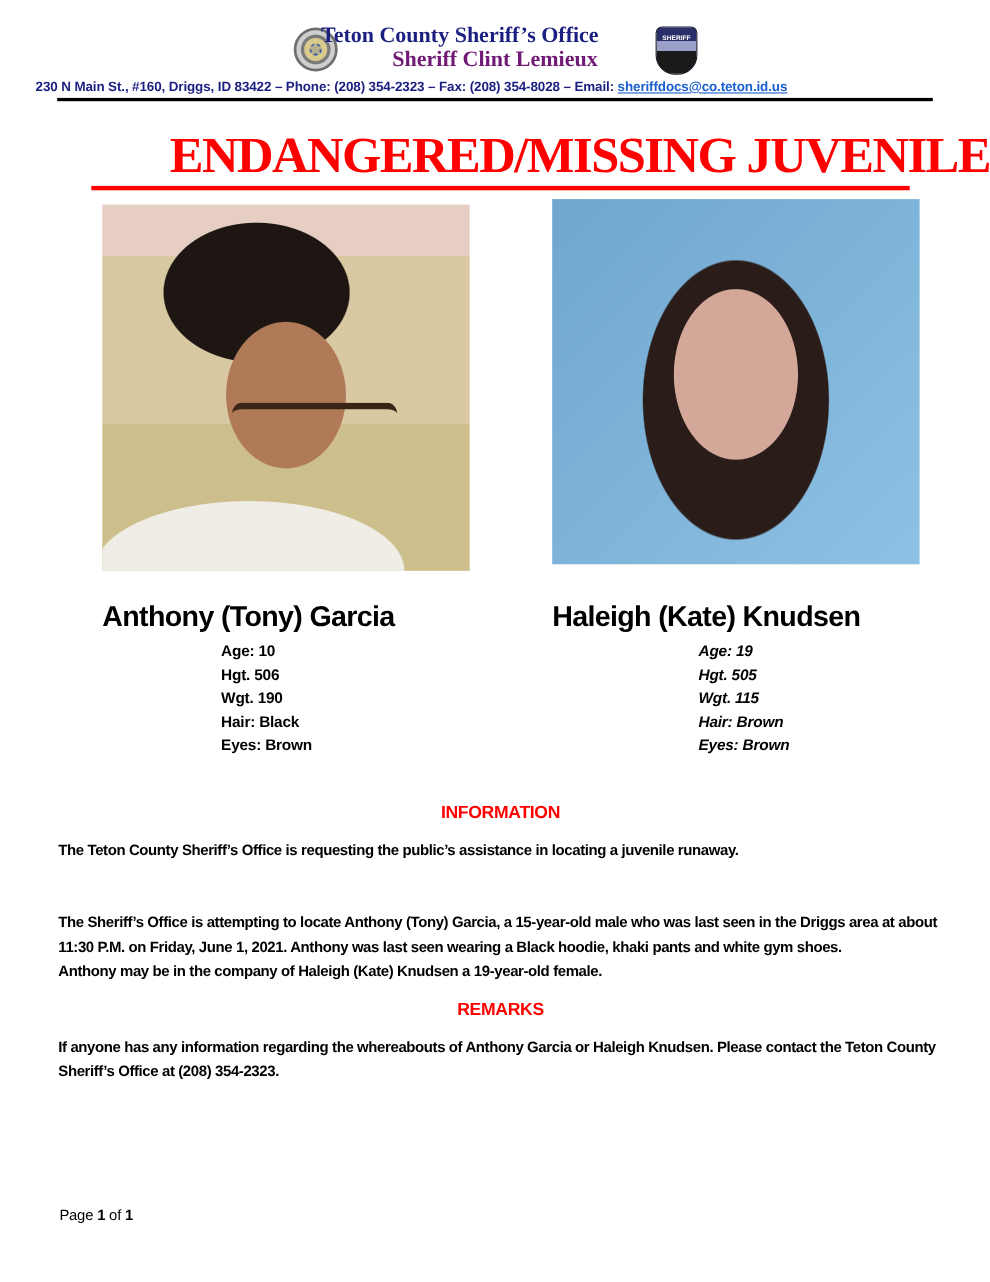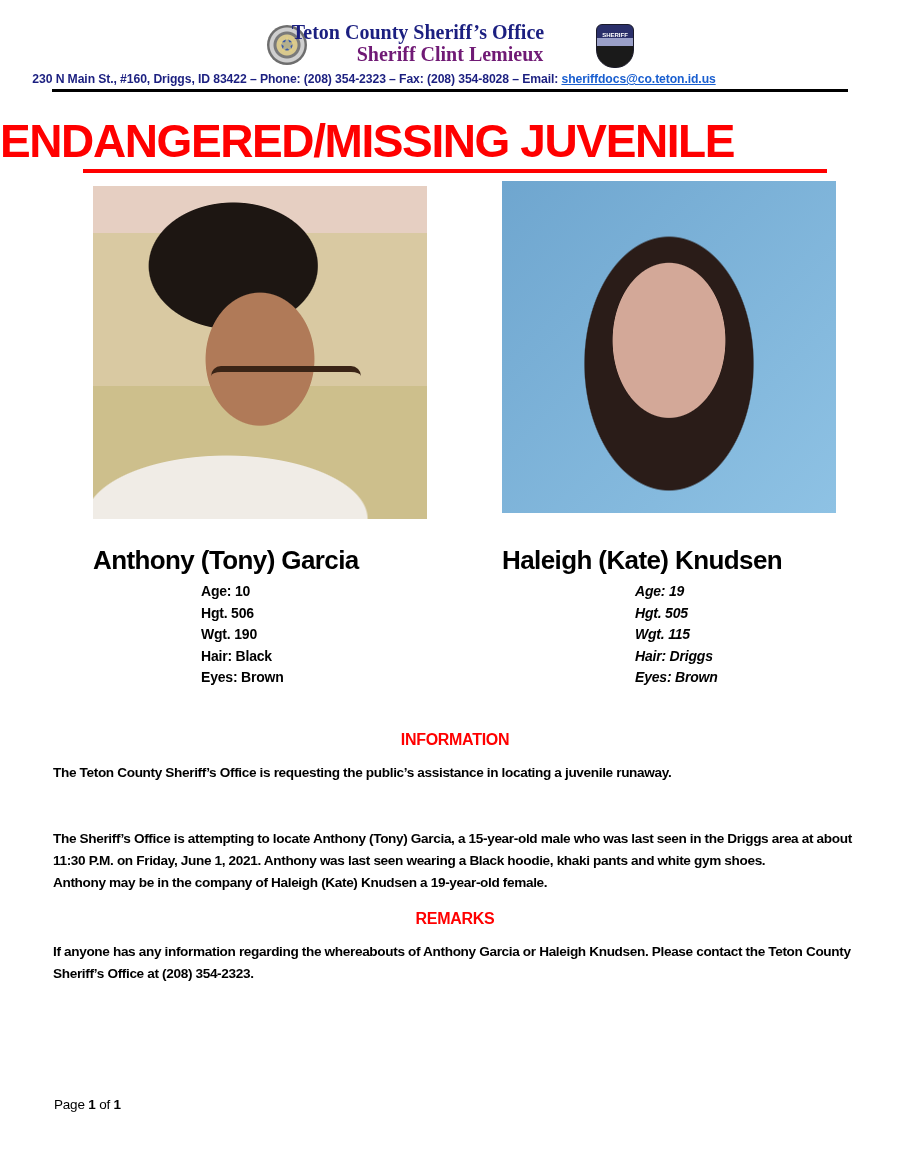--- a/index.html
+++ b/index.html
@@ -25,23 +25,23 @@
     background: radial-gradient(circle at 50% 50%, #3b5aa8 0 5px, #d9c98e 6px 10px, #7a7a7a 11px 13px, #cfcfcf 14px 17px, #6e6e6e 18px 20px); }
   .seal-left .star { position: absolute; left: 8px; top: 8px; width: 24px; height: 24px;
     color: #e8d480; font-size: 22px; line-height: 24px; text-align: center; opacity: 0.7; }
   .badge-right { left: 596px; top: 24px; width: 38px; height: 44px;
     background: linear-gradient(#2a2f6a 0 30%, #9aa0c8 30% 50%, #1a1a1a 50% 100%);
     border-radius: 6px 6px 18px 18px; border: 1px solid #1a1a2a; box-sizing: border-box; }
   .badge-right .txt { position: absolute; left: 0; width: 100%; top: 7px; text-align: center;
     color: #fff; font-size: 6px; font-weight: bold; font-family: "Liberation Sans", sans-serif; }
 
   
-  .main-title { left: 0; width: 900px; top: 113px; text-align: left;
+  .main-title { left: 0; width: 900px; top: 113px; text-align: right;
     color: #ff0000; font-weight: bold; font-size: 46px; line-height: 56px;
-    font-family: Liberation Sans, sans-serif; letter-spacing: -1.4px; }
+    font-family: Liberation Serif, serif; letter-spacing: -1.4px; }
   .main-title-rule { left: 83px; width: 744px; top: 169px; height: 4px; background: #ff0000; }
 
   
   .photo { overflow: hidden; }
   .photo-1 { left: 93px; top: 186px; width: 334px; height: 333px;
     background:
       radial-gradient(ellipse 90px 110px at 50% 52%, #b07a58 0 60%, transparent 61%),
       radial-gradient(ellipse 120px 90px at 42% 24%, #1d1612 0 70%, transparent 71%),
       radial-gradient(ellipse 200px 90px at 40% 100%, #f0ece6 0 70%, transparent 71%),
       linear-gradient(#e6cfc2 0 14%, #d9c9a2 14% 60%, #cdbf8c 60% 100%); }
@@ -110,21 +110,21 @@
   <div>Wgt. 190</div>
   <div>Hair: Black</div>
   <div>Eyes: Brown</div>
 </div>
 
 <div class="abs name name-2">Haleigh (Kate) Knudsen</div>
 <div class="abs facts facts-2">
   <div>Age: 19</div>
   <div>Hgt. 505</div>
   <div>Wgt. 115</div>
-  <div>Hair: Driggs</div>
+  <div>Hair: Brown</div>
   <div>Eyes: Brown</div>
 </div>
 
 <div class="abs section-head info-head">INFORMATION</div>
 <div class="abs para p1">The Teton County Sheriff’s Office is requesting the public’s assistance in locating a juvenile runaway.</div>
 <div class="abs para p2">The Sheriff’s Office is attempting to locate Anthony (Tony) Garcia, a 15-year-old male who was last seen in the Driggs area at about 11:30 P.M. on Friday, June 1, 2021. Anthony was last seen wearing a Black hoodie, khaki pants and white gym shoes.</div>
 <div class="abs para p3">Anthony may be in the company of Haleigh (Kate) Knudsen a 19-year-old female.</div>
 
 <div class="abs section-head remarks-head">REMARKS</div>
 <div class="abs para p4">If anyone has any information regarding the whereabouts of Anthony Garcia or Haleigh Knudsen. Please contact the Teton County Sheriff’s Office at (208) 354-2323.</div>

